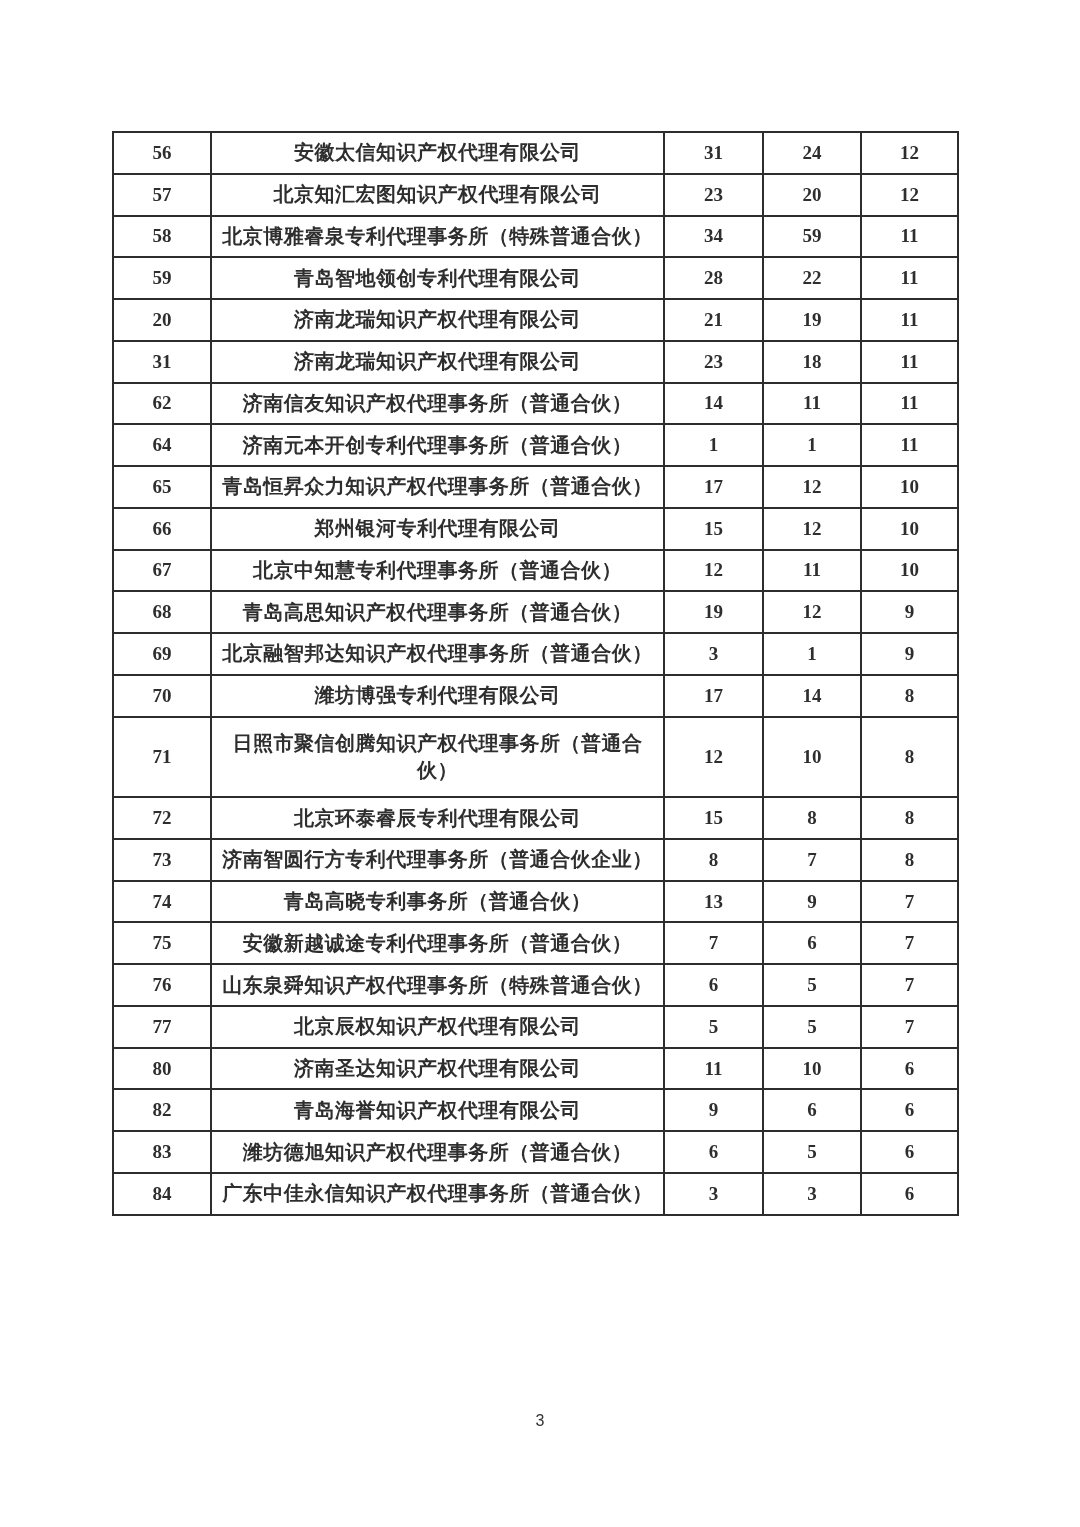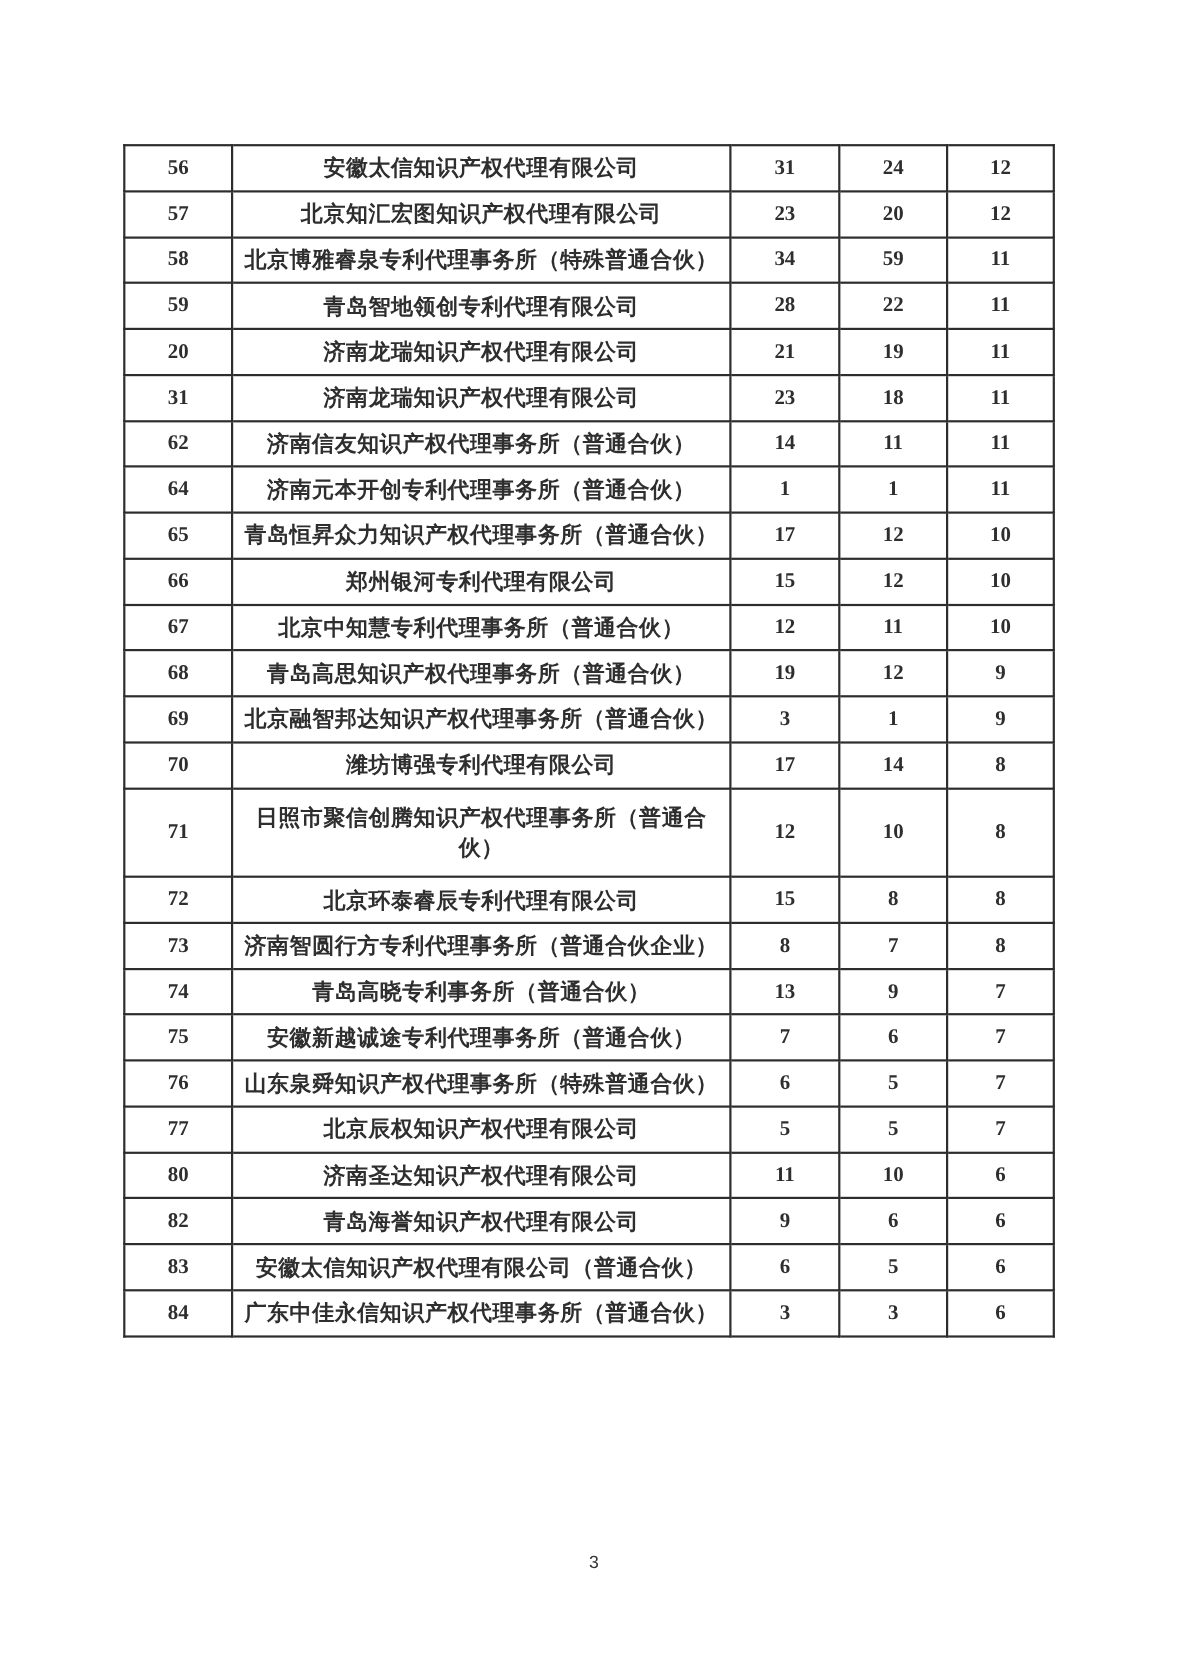--- a/index.html
+++ b/index.html
@@ -217,21 +217,21 @@
         </tr>
         <tr>
           <td class="col-rank">82</td>
           <td class="col-name">青岛海誉知识产权代理有限公司</td>
           <td class="col-num">9</td>
           <td class="col-num">6</td>
           <td class="col-num">6</td>
         </tr>
         <tr>
           <td class="col-rank">83</td>
-          <td class="col-name">安徽太信知识产权代理有限公司（普通合伙）</td>
+          <td class="col-name">潍坊德旭知识产权代理事务所（普通合伙）</td>
           <td class="col-num">6</td>
           <td class="col-num">5</td>
           <td class="col-num">6</td>
         </tr>
         <tr>
           <td class="col-rank">84</td>
           <td class="col-name">广东中佳永信知识产权代理事务所（普通合伙）</td>
           <td class="col-num">3</td>
           <td class="col-num">3</td>
           <td class="col-num">6</td>

